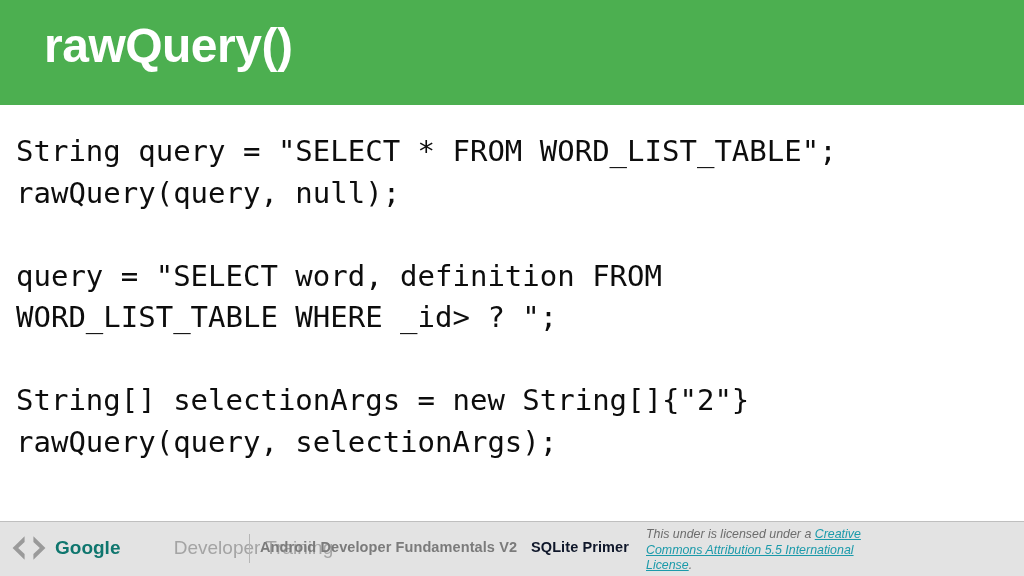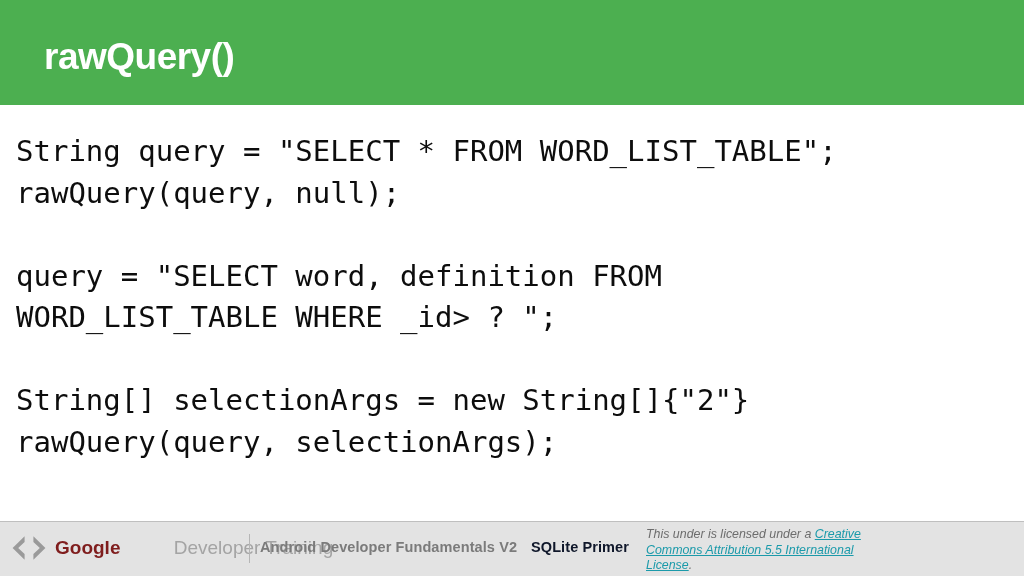--- a/index.html
+++ b/index.html
@@ -25,25 +25,25 @@
     position: absolute;
     left: 0;
     top: 0;
     width: 1024px;
     height: 105px;
     background: #4CAF50;
   }
   .slide-title {
     position: absolute;
     left: 44px;
-    top: 33px;
+    top: 22px;
     margin: 0;
     font-family: "Liberation Sans", sans-serif;
     font-weight: bold;
-    font-size: 37px;
+    font-size: 48px;
     line-height: 48px;
     letter-spacing: -0.5px;
     color: #ffffff;
     white-space: nowrap;
   }
 
   
   .slide-body {
     position: absolute;
     left: 0;
@@ -108,21 +108,21 @@
   .gdt-text {
     margin-left: 9px;
     font-family: "Liberation Sans", sans-serif;
     font-size: 19px;
     color: #9a9a9a;
     white-space: nowrap;
     line-height: 22px;
   }
   .gdt-text .gdt-google {
     font-weight: bold;
-    color: #7f1d1d;
+    color: #0f766e;
   }
   .gdt-text .gdt-rest {
     font-weight: normal;
     color: #a4a4a4;
     margin-left: 48px;
   }
 
   .footer-divider {
     position: absolute;
     left: 249px;

